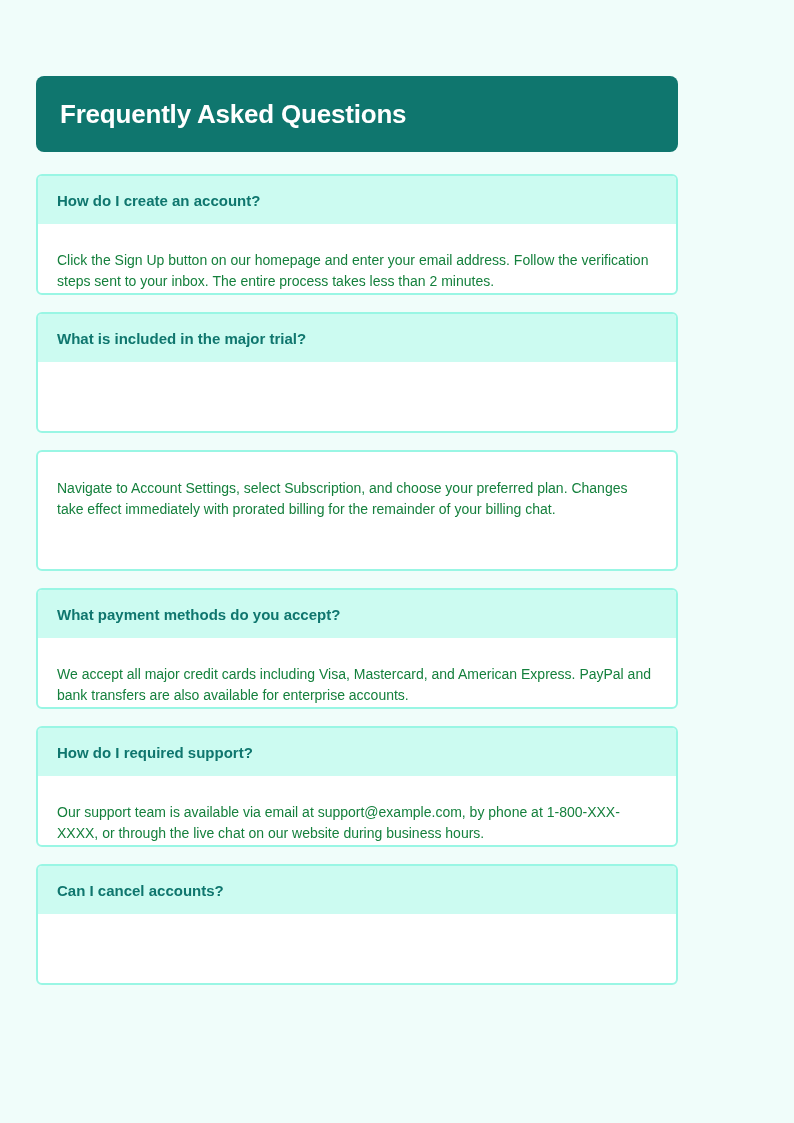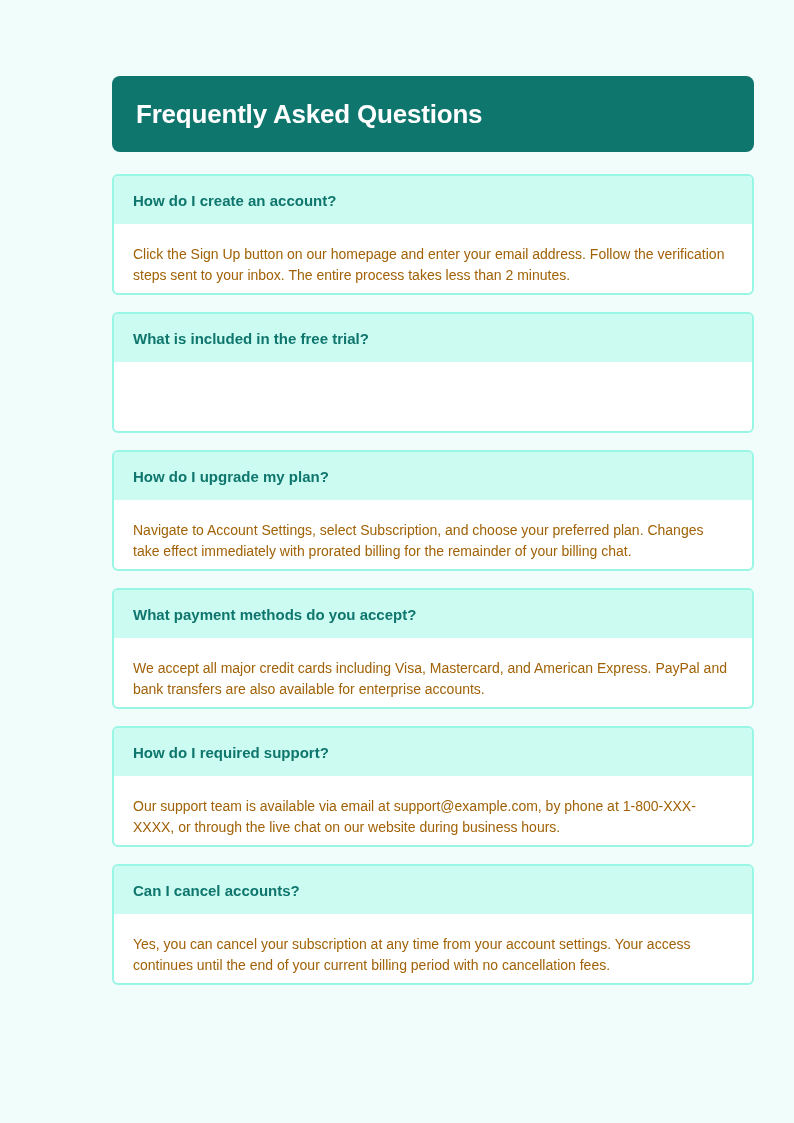--- a/index.html
+++ b/index.html
@@ -3,21 +3,21 @@
   <meta charset="utf-8">
   <style>
     html, body { margin: 0; padding: 0; }
     body {
       width: 794px; height: 1123px;
       background: #f0fdfa;
       font-family: "Liberation Sans", sans-serif;
       box-sizing: border-box;
       padding-top: 76px;
     }
-    .wrap { margin-left: 112px; width: 642px; }
+    .wrap { margin-left: 36px; width: 642px; }
     .page-header {
       background: #0f766e;
       border-radius: 8px;
       height: 76px;
       box-sizing: border-box;
       padding: 0 24px;
       display: flex; align-items: center;
       margin-bottom: 22px;
     }
     .page-header h1 {
@@ -37,55 +37,53 @@
     .faq-q {
       background: #ccfbf1;
       height: 48px;
       box-sizing: border-box;
       padding: 16px 19px;
       display: flex; align-items: center;
       color: #0f766e;
       font-size: 15px; font-weight: bold;
     }
     .faq-a {
-      padding: 20px 19px 0 19px;
-      color: #a16207;
+      padding: 26px 19px 0 19px;
+      color: #15803d;
       font-size: 14px;
       line-height: 21px;
     }
   </style>
 </head>
 <body>
 
 <div class="wrap">
   <div class="page-header">
     <h1>Frequently Asked Questions</h1>
   </div>
 
   <div class="faq-item">
     <div class="faq-q">How do I create an account?</div>
     <div class="faq-a">Click the Sign Up button on our homepage and enter your email address. Follow the verification steps sent to your inbox. The entire process takes less than 2 minutes.</div>
   </div>
 
   <div class="faq-item">
-    <div class="faq-q">What is included in the free trial?</div>
+    <div class="faq-q">What is included in the major trial?</div>
   </div>
 
   <div class="faq-item">
-    <div class="faq-q">How do I upgrade my plan?</div>
     <div class="faq-a">Navigate to Account Settings, select Subscription, and choose your preferred plan. Changes take effect immediately with prorated billing for the remainder of your billing chat.</div>
   </div>
 
   <div class="faq-item">
     <div class="faq-q">What payment methods do you accept?</div>
     <div class="faq-a">We accept all major credit cards including Visa, Mastercard, and American Express. PayPal and bank transfers are also available for enterprise accounts.</div>
   </div>
 
   <div class="faq-item">
     <div class="faq-q">How do I required support?</div>
     <div class="faq-a">Our support team is available via email at support@example.com, by phone at 1-800-XXX-XXXX, or through the live chat on our website during business hours.</div>
   </div>
 
   <div class="faq-item">
     <div class="faq-q">Can I cancel accounts?</div>
-    <div class="faq-a">Yes, you can cancel your subscription at any time from your account settings. Your access continues until the end of your current billing period with no cancellation fees.</div>
   </div>
 </div>
 
 </body></html>

